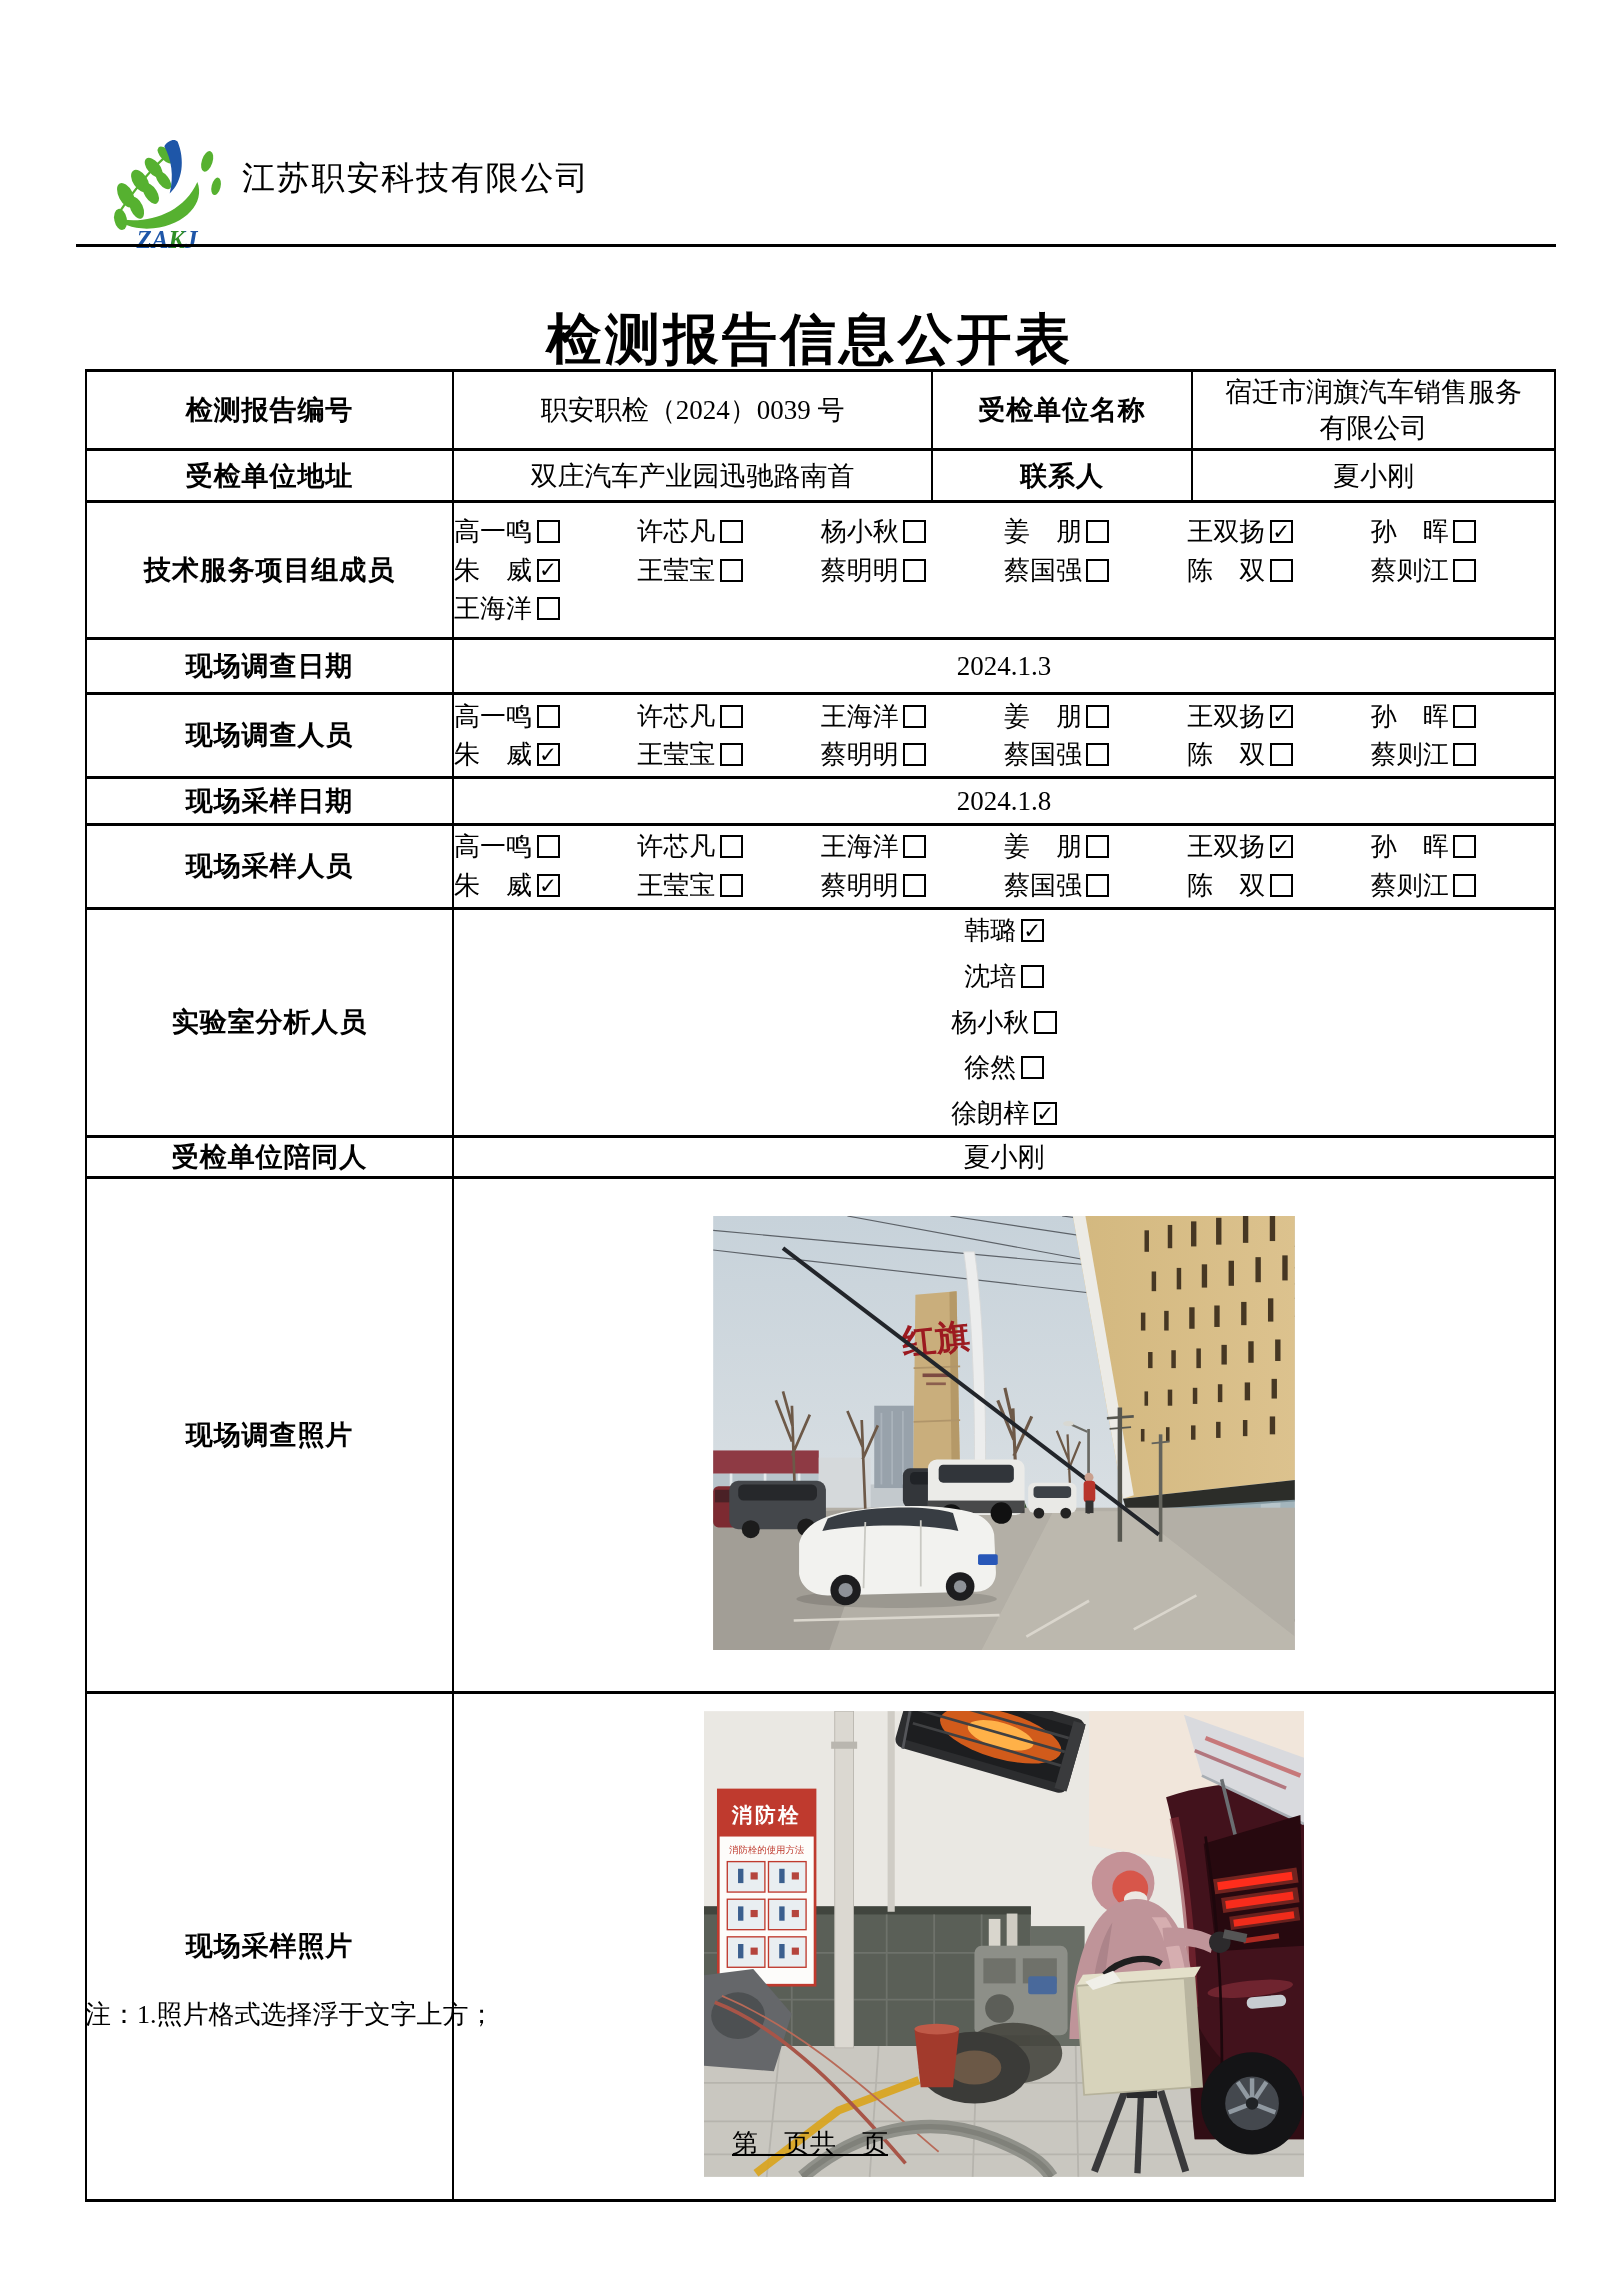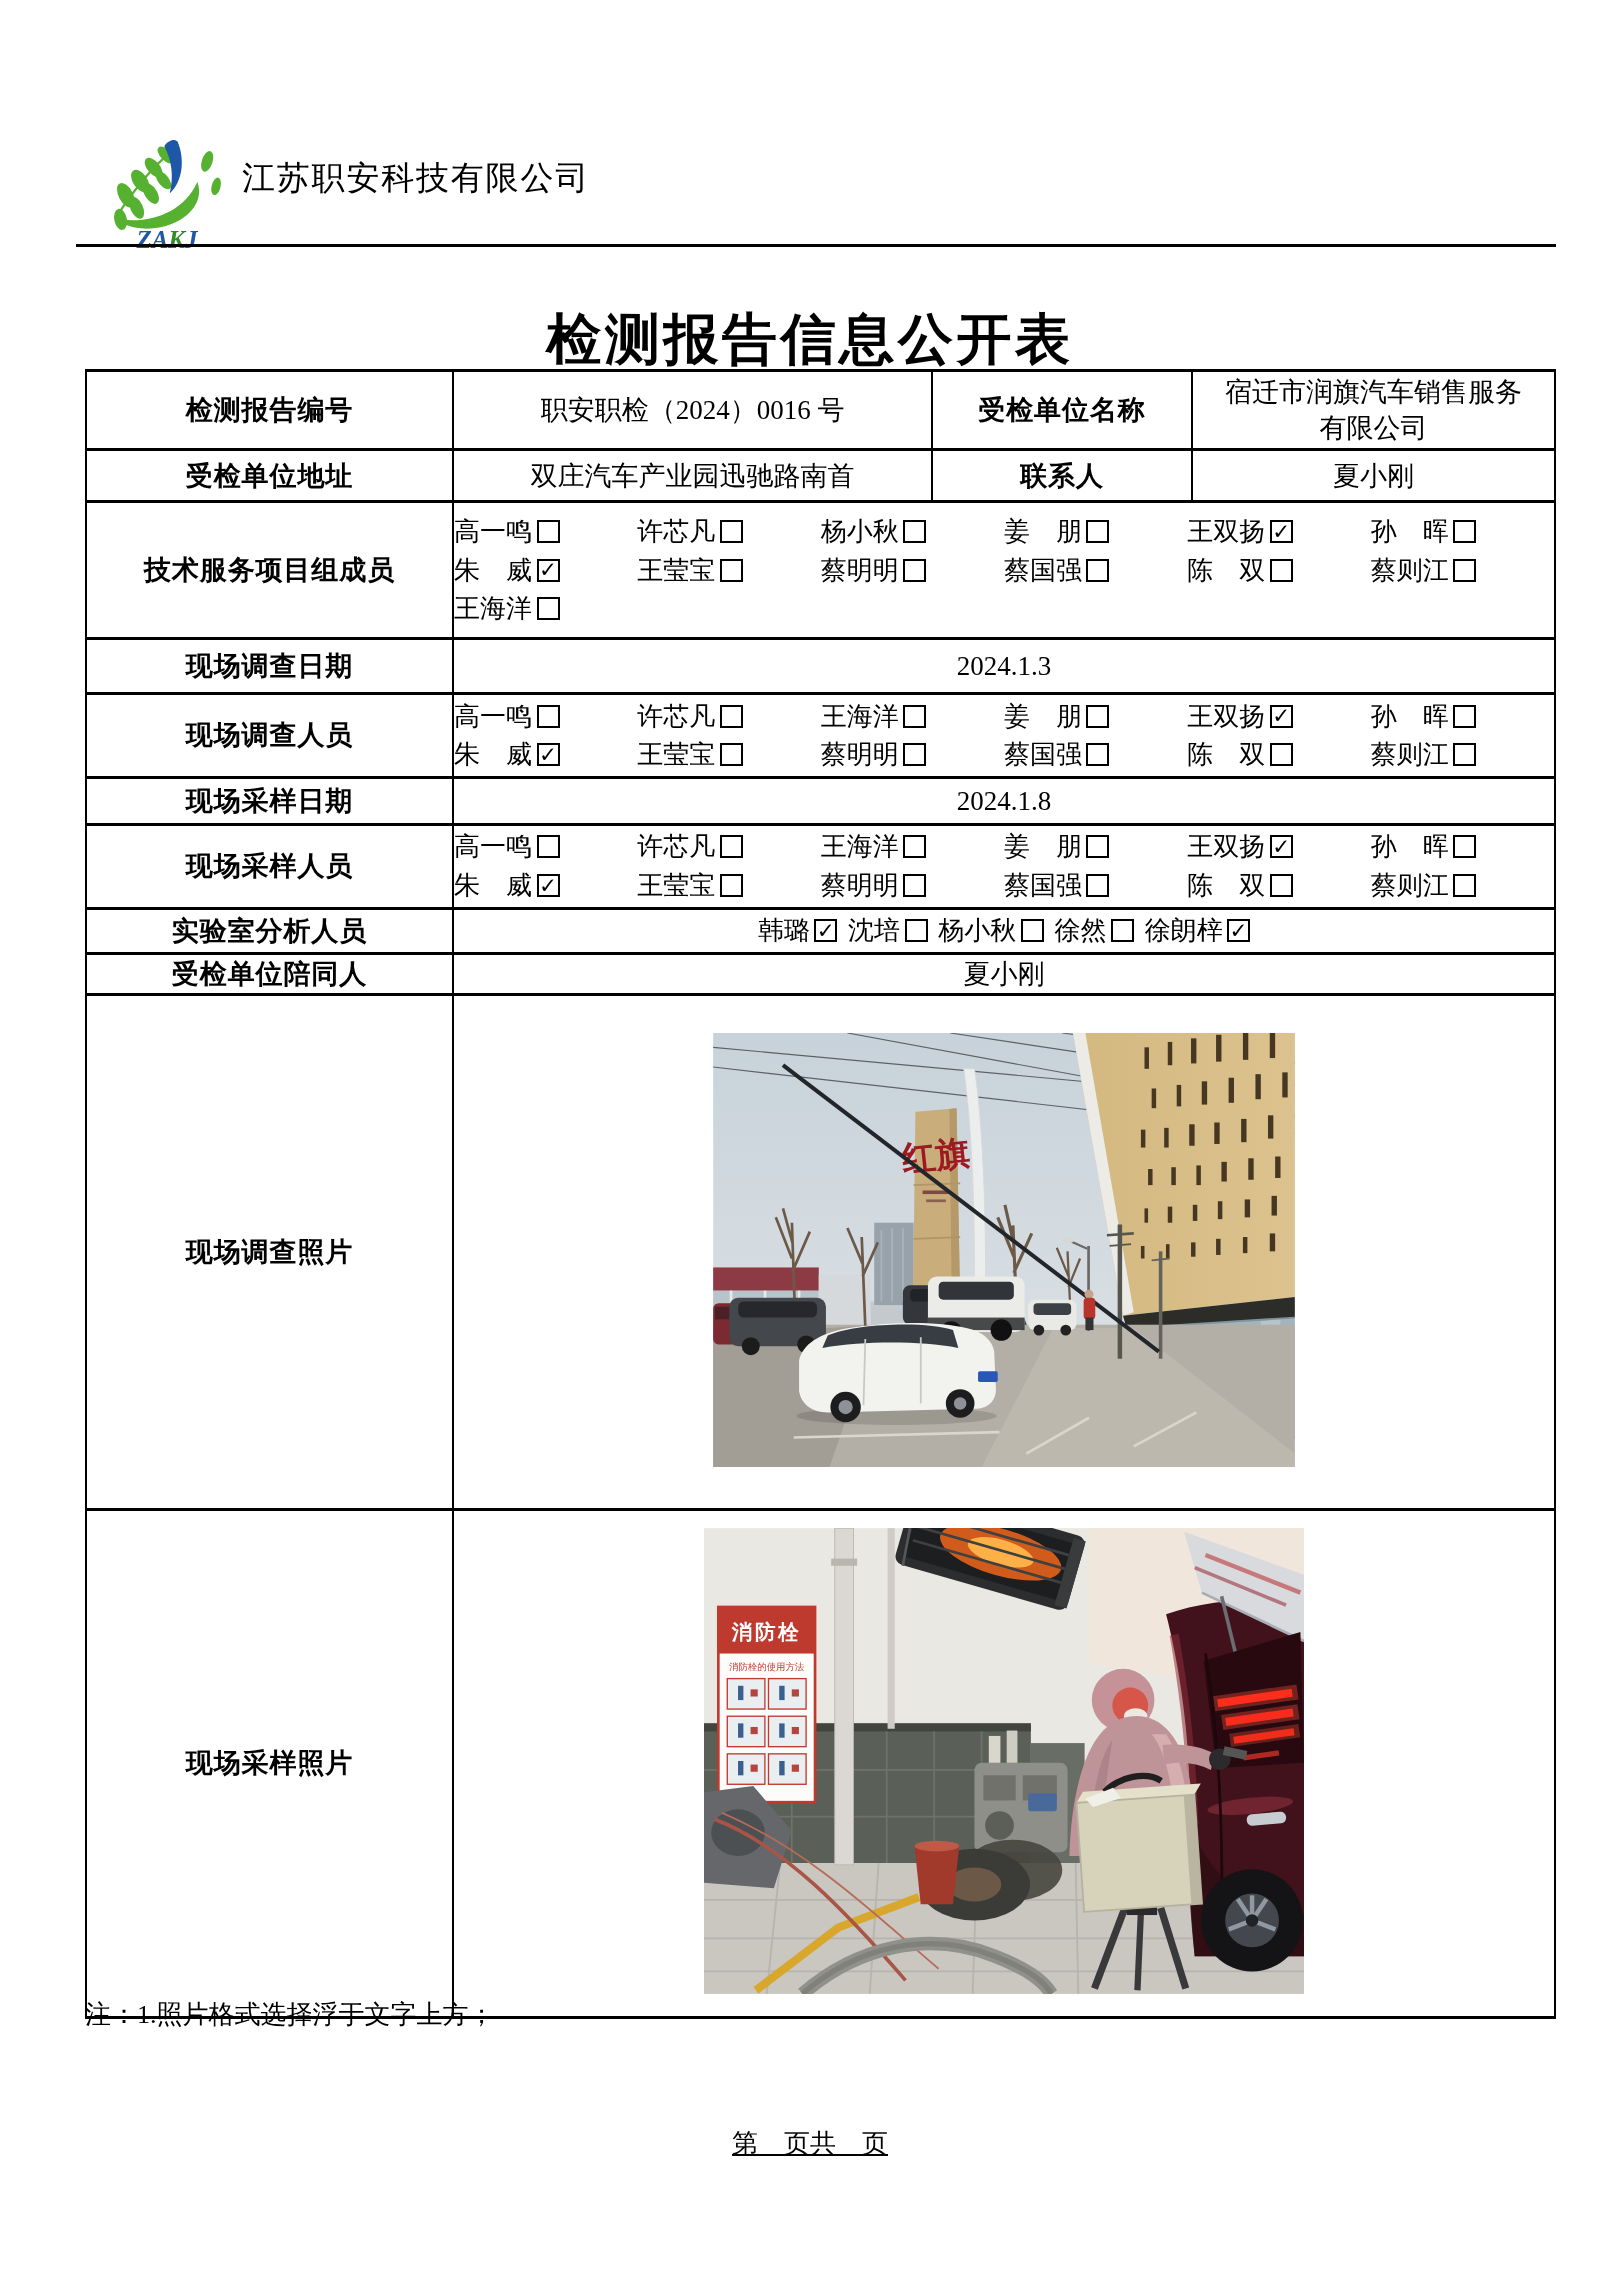--- a/index.html
+++ b/index.html
@@ -15,21 +15,21 @@
          font-size:55px;font-weight:bold;letter-spacing:3.6px;}
   
   table.main{position:absolute;left:85px;top:369px;width:1469px;border-collapse:collapse;table-layout:fixed;}
   table.main td{border-left:2.7px solid #000;border-right:2.7px solid #000;
                 border-top:3.6px solid #000;border-bottom:3.6px solid #000;
                 vertical-align:middle;padding:0;}
   .lbl{font-weight:bold;text-align:center;font-size:27px;letter-spacing:0.9px;}
   .cval{text-align:center;font-size:27px;line-height:36px;}
   .member-cell{padding:1.8px 23px 1.8px 12.5px;margin-left:40px;}
   .member-line{display:grid;grid-template-columns:repeat(6,1fr);align-items:center;margin:3.6px 0;}
-  .center-line .member-line{display:flex;justify-content:center;gap:10.7px;}
+  .center-line .member-line{display:flex;justify-content:center;gap:10.7px;flex-direction:column;}
   .member{display:flex;align-items:center;white-space:nowrap;font-size:26px;}
   .cb{width:23px;height:23px;box-sizing:border-box;border:2.7px solid #000;margin-left:4.5px;
       display:flex;align-items:center;justify-content:center;
       font-family:"DejaVu Sans","Liberation Sans",sans-serif;font-size:21.5px;font-weight:bold;line-height:1;}
   .photo-cell{text-align:center;}
   
   .footnote{position:absolute;left:85px;top:1997px;font-size:26px;}
   .pagefooter{position:absolute;left:0;top:2126px;width:100%;text-align:center;font-size:26px;text-decoration:underline;}
 </style>
 </head>
@@ -73,21 +73,21 @@
   <table class="main">
     <colgroup>
       <col style="width:367px">
         <col style="width:479px">
         <col style="width:260px">
         <col style="width:363px">
     </colgroup>
     <tbody>
         <tr style="height:79px">
       <td class="lbl">检测报告编号</td>
-      <td class="cval">职安职检（2024）0016 号</td>
+      <td class="cval">职安职检（2024）0039 号</td>
       <td class="lbl">受检单位名称</td>
       <td class="cval">
         <div>宿迁市润旗汽车销售服务</div>
         <div>有限公司</div>
       </td>
     </tr>
     <tr style="height:52px">
       <td class="lbl">受检单位地址</td>
       <td class="cval">双庄汽车产业园迅驰路南首</td>
       <td class="lbl">联系人</td>

